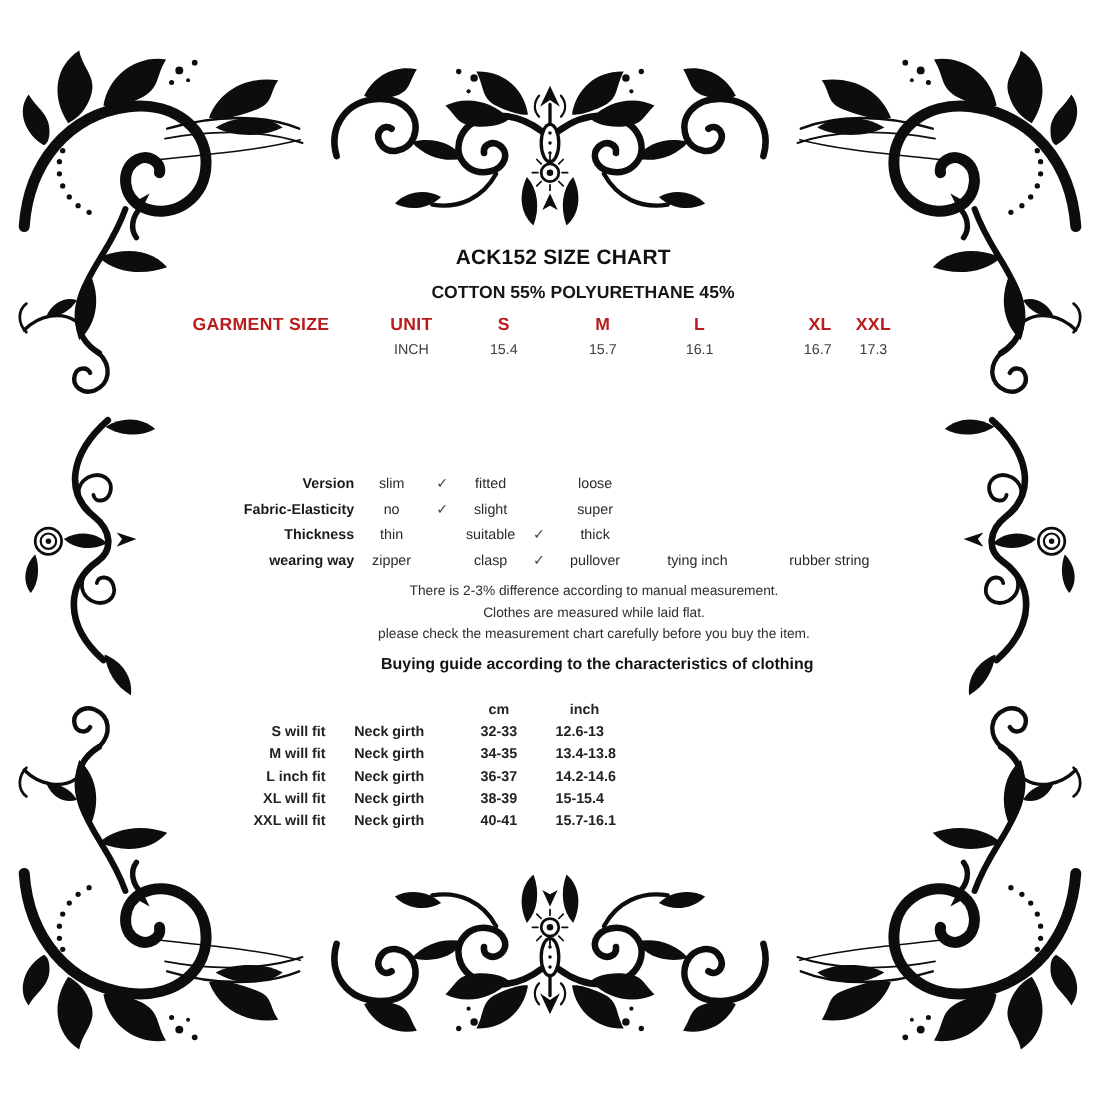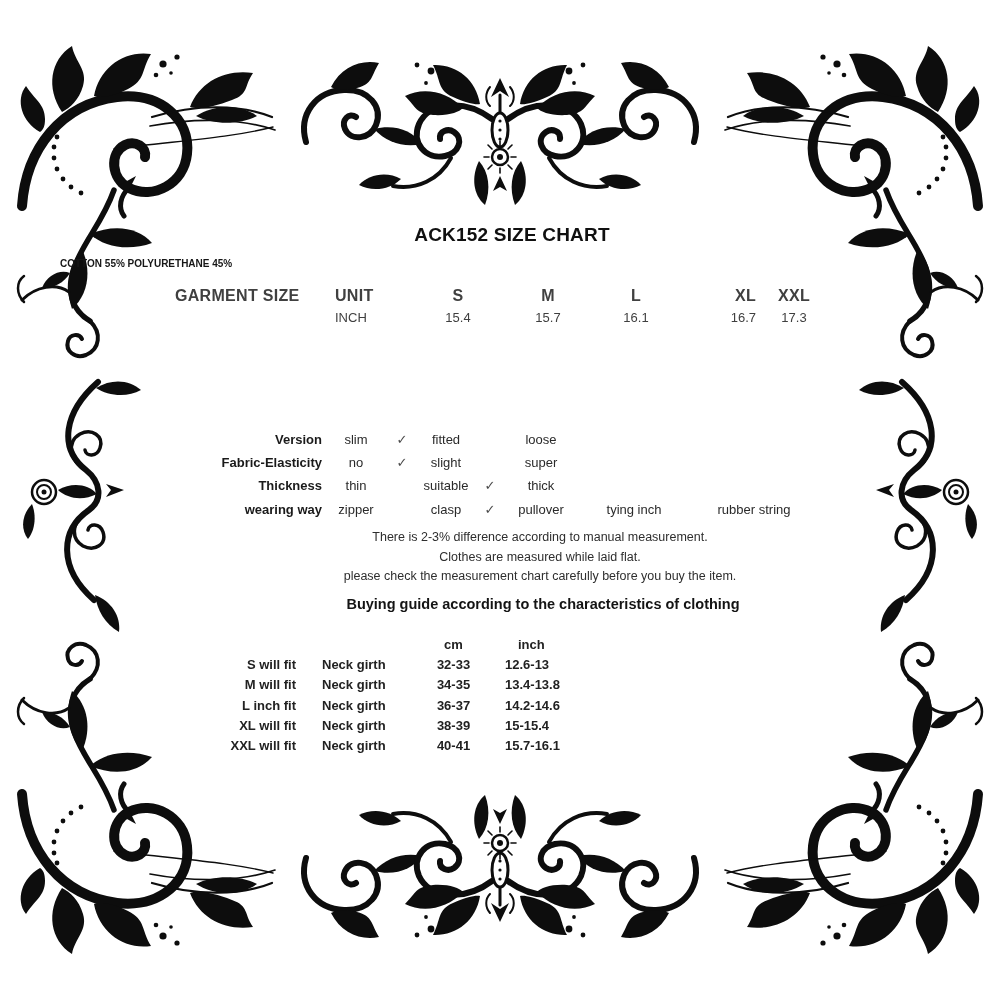--- a/index.html
+++ b/index.html
@@ -7,30 +7,30 @@
     width:1000px;height:1000px;position:relative;overflow:hidden;
     background:#ffffff;color:#1d1d1d;
     font-family:"Liberation Sans", sans-serif;
   }
   #border-svg{position:absolute;left:0;top:0;z-index:0}
   .layer{position:absolute;z-index:1}
 
   
   .title{top:224px;left:12px;width:1000px;text-align:center;
          font-size:19px;font-weight:700;color:#101010;letter-spacing:.2px}
-  .subtitle{top:258px;left:60px;width:940px;text-align:left;
-         font-size:10px;font-weight:700;color:#161616}
+  .subtitle{top:258px;left:60px;width:940px;text-align:center;
+         font-size:16px;font-weight:700;color:#161616}
 
   
   .size-table{top:285px;left:175px}
   .st-row{display:flex;height:22px;line-height:22px;white-space:nowrap}
-  .st-head,.st-cm{font-size:16px;font-weight:700;color:#404040;letter-spacing:.3px}
+  .st-head,.st-cm{font-size:16px;font-weight:700;color:#b91c1c;letter-spacing:.3px}
   .st-inch{font-size:13px;font-weight:400;color:#3f3f3f}
   .st-c0{width:160px;text-align:left}
-  .st-c1{width:78px;}
+  .st-c1{width:78px;text-align:center}
   .st-c2{width:90px;text-align:center}
   .st-c3{width:90px;text-align:center}
   .st-c4{width:86px;text-align:center}
   .st-c5{width:77px;text-align:right}
   .st-c6{width:76px;text-align:center}
 
   
   .attrs{top:428px;left:192px}
   .attr-row{display:flex;height:23.2px;align-items:center;white-space:nowrap;font-size:13px;color:#2a2a2a}
   .attr-label{width:130px;text-align:right;font-weight:700;color:#1a1a1a}

